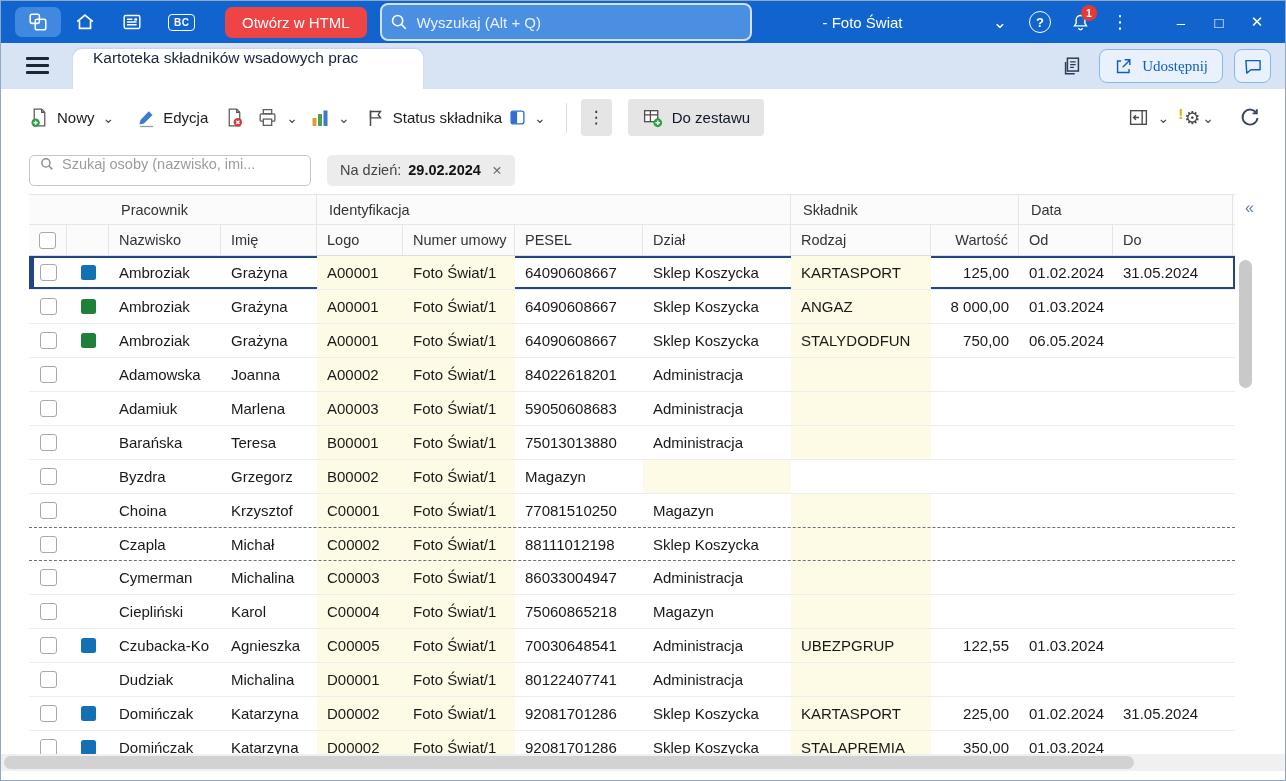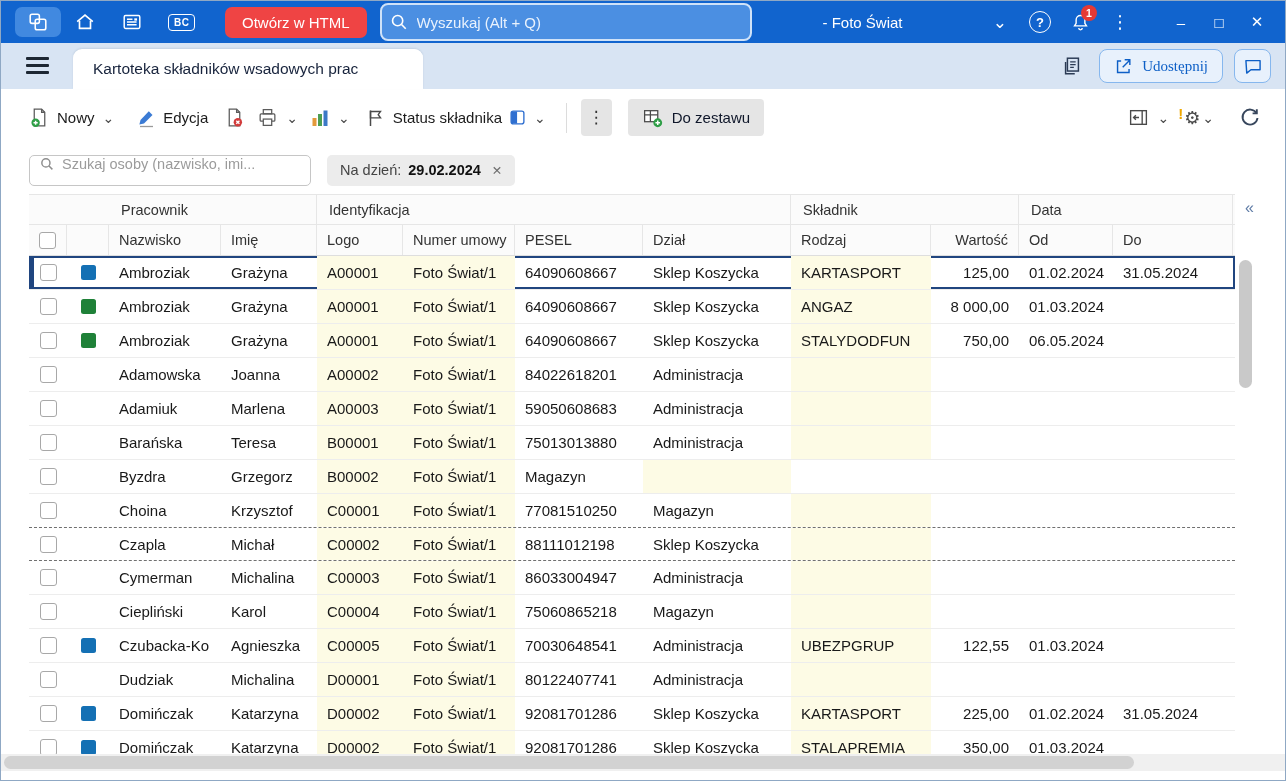--- a/index.html
+++ b/index.html
@@ -37,21 +37,21 @@
   .tb-dots{font-size:18px}
   .winctl{width:32px;height:30px;display:flex;align-items:center;justify-content:center;
     font-size:15px;cursor:pointer}
   .winctl.min{margin-left:22px}
 
   
   .tabbar{flex:0 0 46px;background:#d8e4f3;position:relative;display:flex;align-items:flex-end}
   .hamburger{position:absolute;left:25px;top:14px;display:flex;flex-direction:column;gap:4.5px;cursor:pointer}
   .hamburger i{display:block;width:23px;height:2.6px;background:#1d2733;border-radius:1px}
   .tab{margin-left:72px;height:40px;background:#fff;border-radius:9px 9px 0 0;width:350px;
-    display:flex;align-items:center;padding:0 20px;font-size:15.5px;color:#17233c;
+    display:flex;align-items:flex-start;padding:0 20px;font-size:15.5px;color:#17233c;
     position:relative;overflow:hidden;white-space:nowrap;box-shadow:0 -1px 2px rgba(40,70,110,.12);cursor:pointer}
   .tab::after{content:"";position:absolute;right:0;top:0;width:34px;height:100%;
     background:linear-gradient(90deg,rgba(255,255,255,0),#fff 85%)}
   .tabbar-right{position:absolute;right:14px;top:6px;display:flex;align-items:center;gap:11px}
   .pages-btn{width:32px;height:32px;display:flex;align-items:center;justify-content:center;cursor:pointer}
   .share-btn{height:34px;border:1.5px solid #86b7ee;background:#e8f1fc;border-radius:8px;
     color:#0d5fc6;font-size:15px;display:flex;align-items:center;gap:9px;padding:0 14px;
     font-family:Liberation Serif, serif;cursor:pointer}
   .icon-btn-blue{width:37px;height:34px;border:1.5px solid #86b7ee;background:#e8f1fc;
     border-radius:8px;display:flex;align-items:center;justify-content:center;cursor:pointer}

